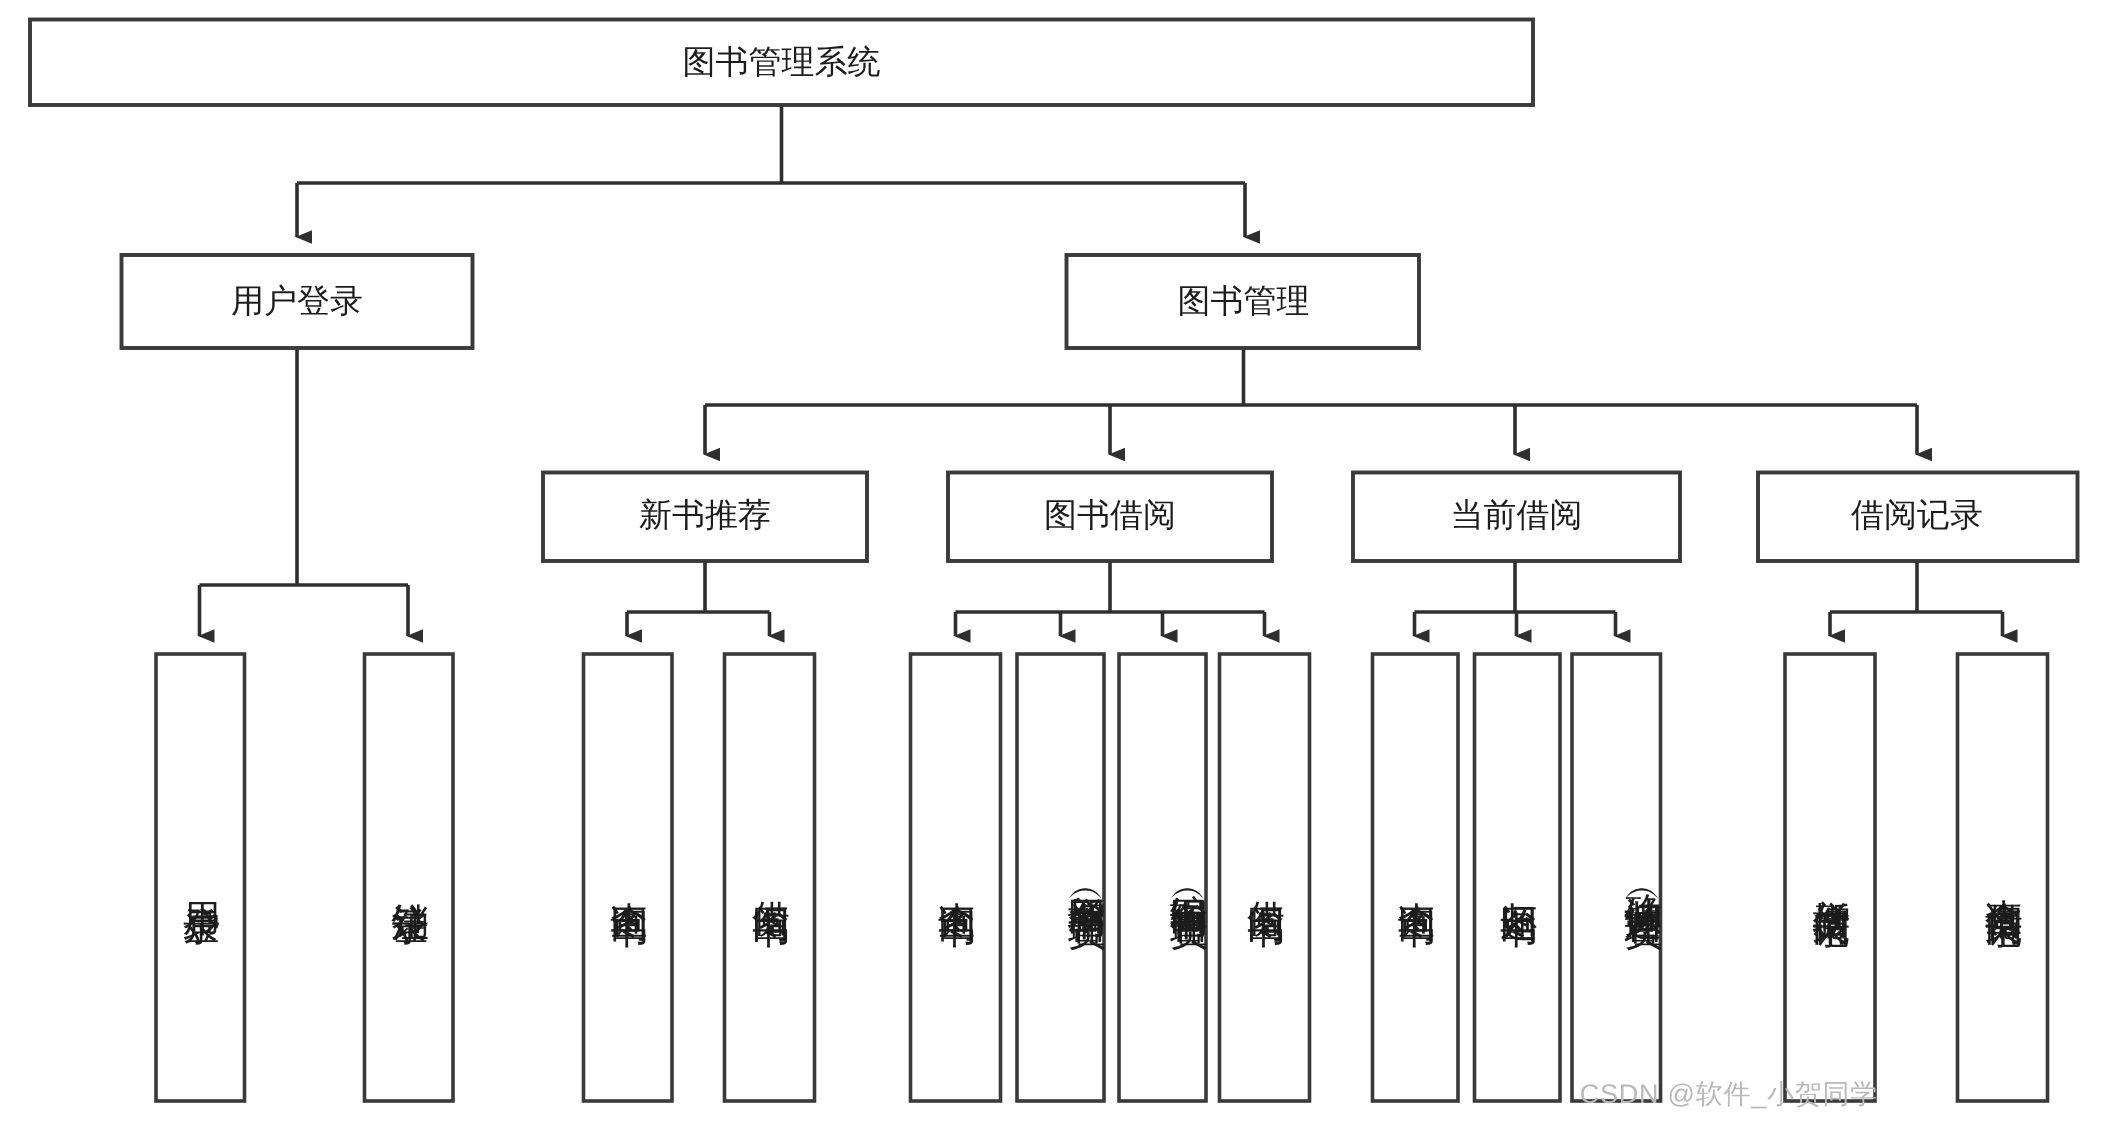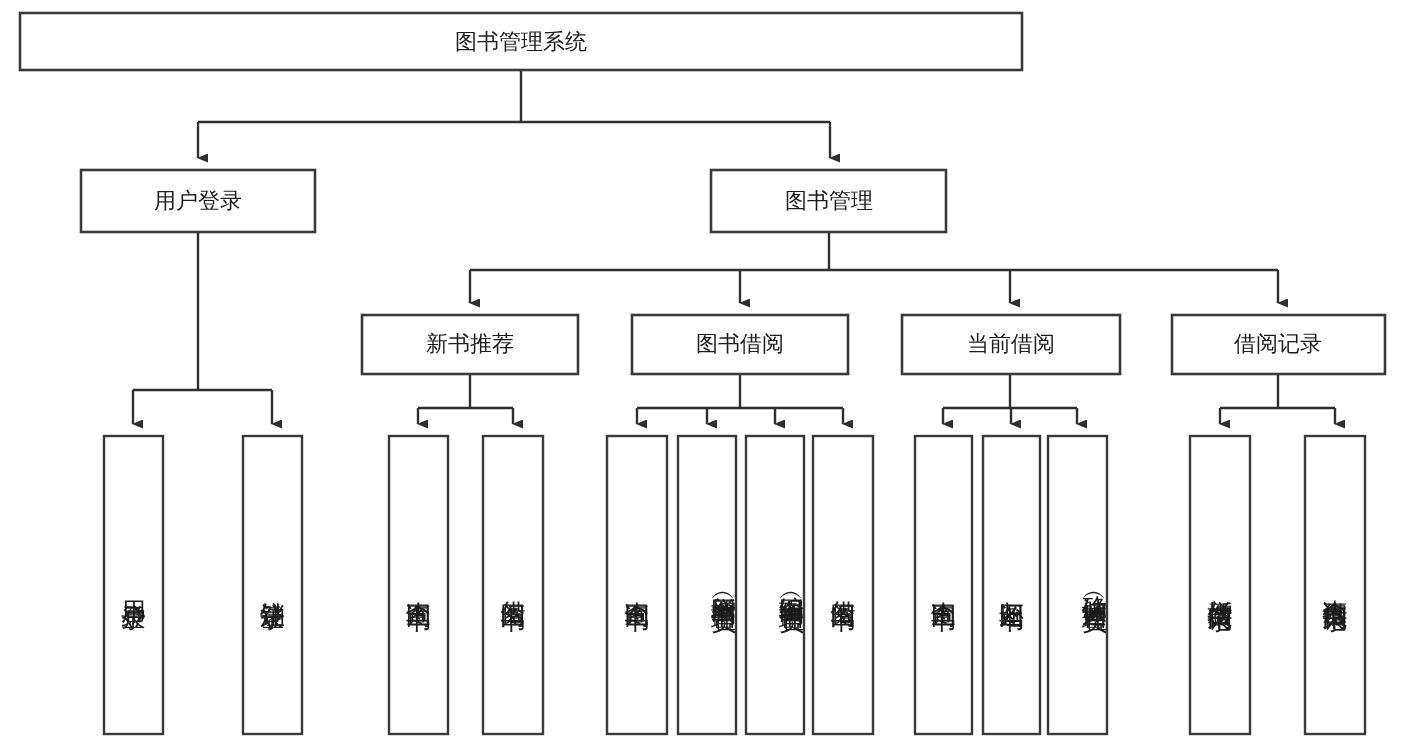--- a/index.html
+++ b/index.html
@@ -175,13 +175,14 @@
   <div class="vlabel" style="left:607px;top:436px;width:60px;height:298px;">查询图书</div>
   <div class="vlabel" style="left:678px;top:440px;width:58px;height:290px;align-items:flex-start;">新增图书（管理员）</div>
   <div class="vlabel" style="left:746px;top:440px;width:58px;height:290px;align-items:flex-start;">编辑图书（管理员）</div>
   <div class="vlabel" style="left:813px;top:436px;width:60px;height:298px;">借阅图书</div>
   <div class="vlabel" style="left:915px;top:436px;width:57px;height:298px;">查询图书</div>
   <div class="vlabel" style="left:983px;top:436px;width:57px;height:298px;">归还图书</div>
   <div class="vlabel" style="left:1048px;top:440px;width:59px;height:290px;align-items:flex-start;">确认归还（管理员）</div>
   <div class="vlabel" style="left:1190px;top:436px;width:60px;height:298px;">新增借阅记录</div>
   <div class="vlabel" style="left:1305px;top:436px;width:60px;height:298px;">查询借阅记录</div>
 
+  <div class="watermark">CSDN @软件_小贺同学</div>
 </div>
 
 </body></html>

